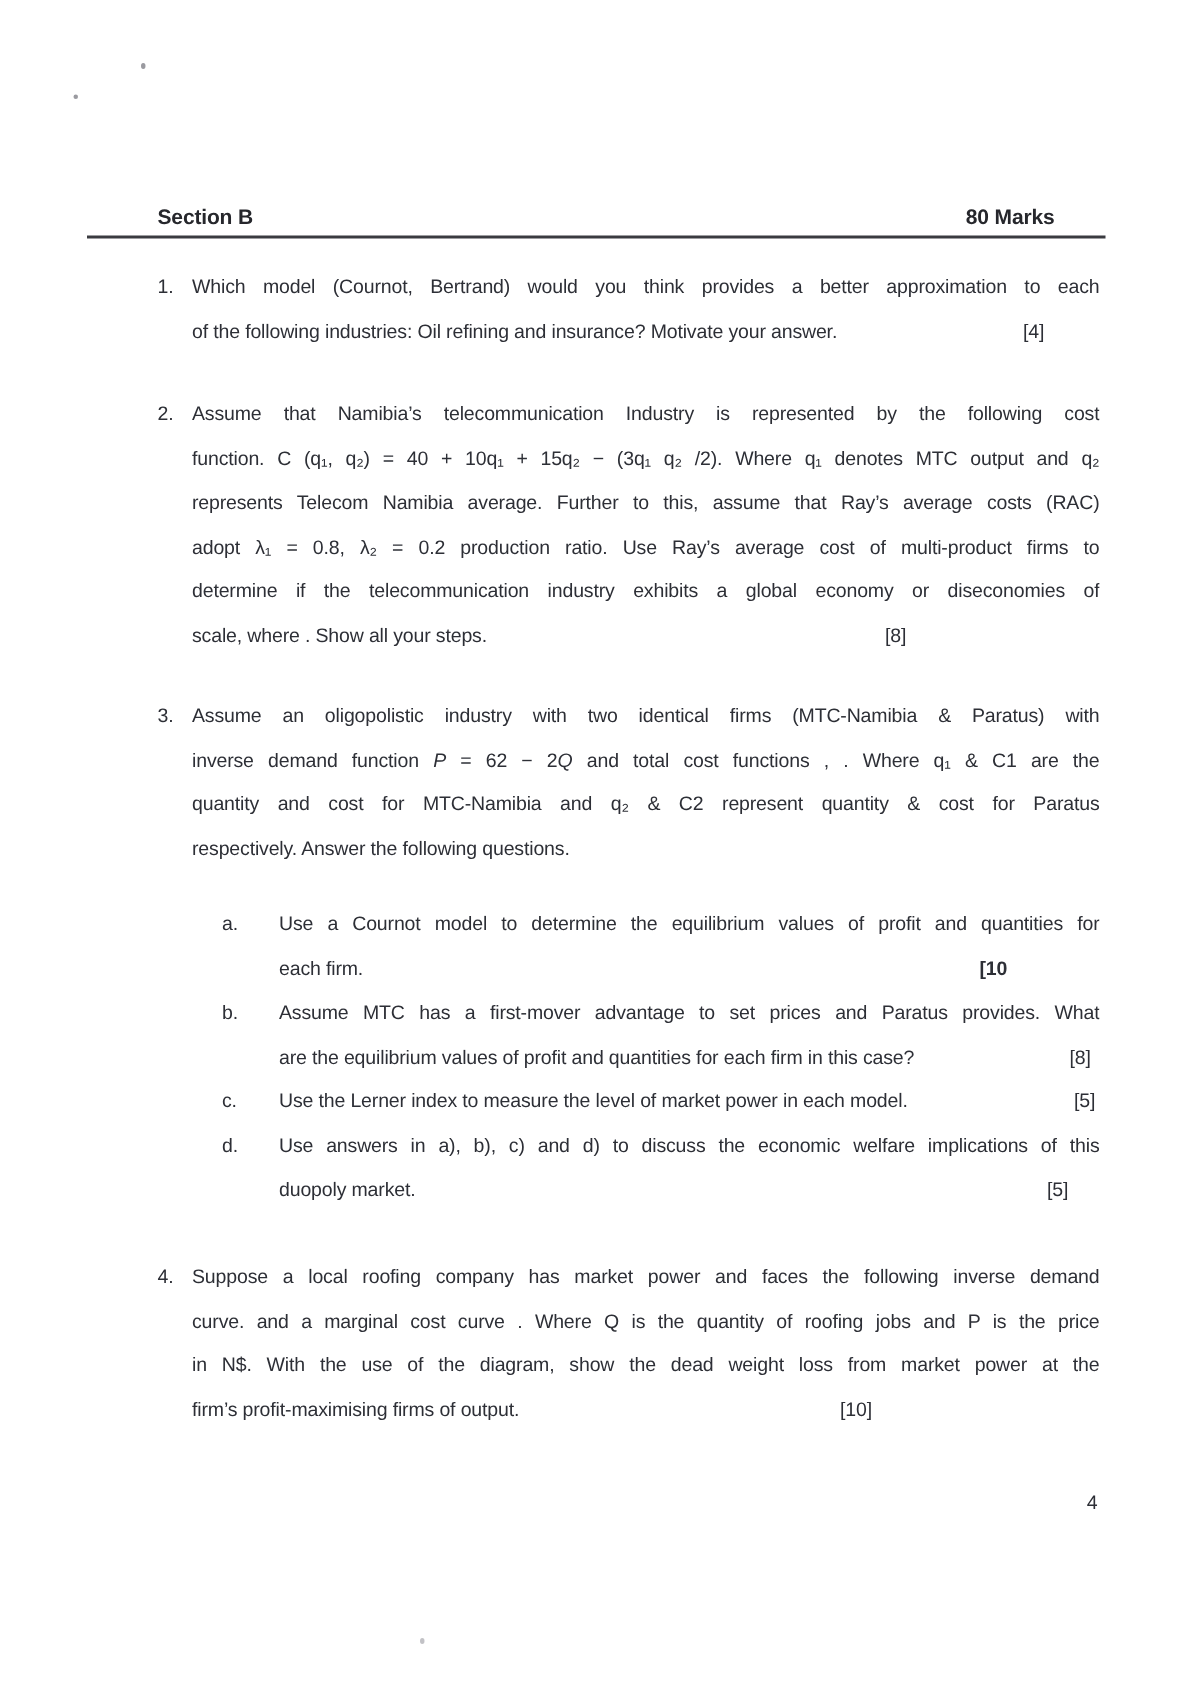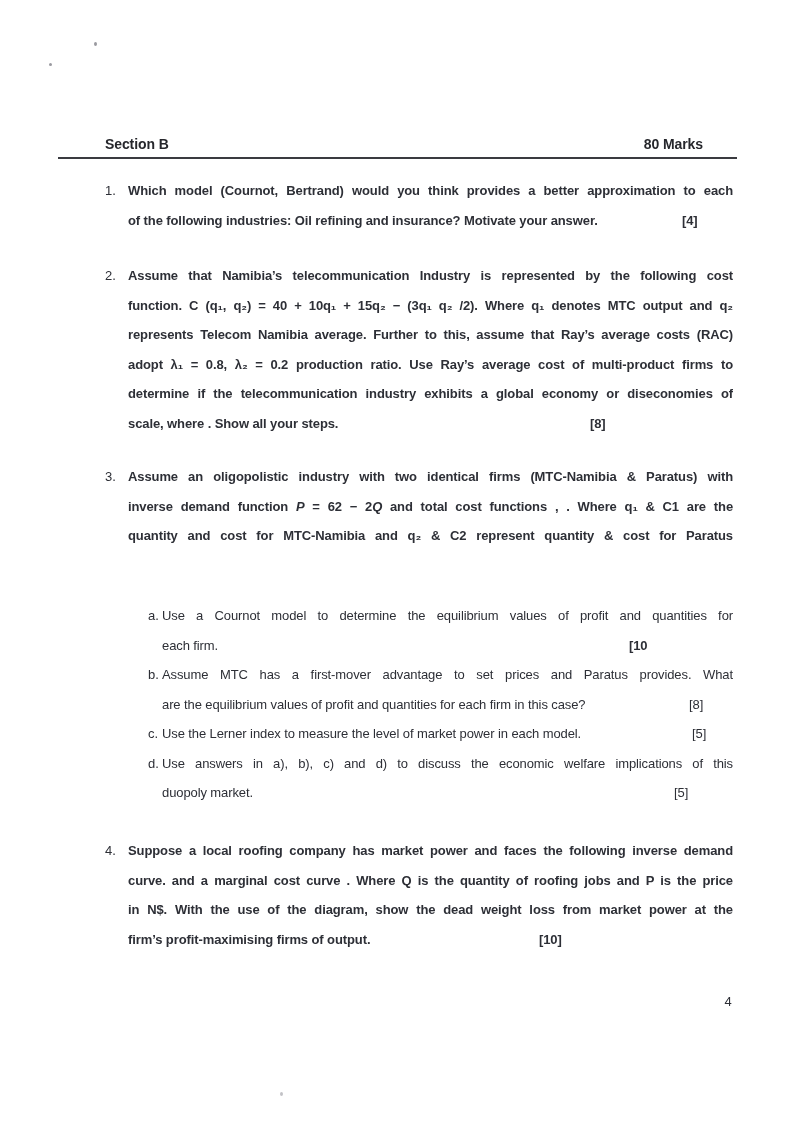--- a/index.html
+++ b/index.html
@@ -36,33 +36,33 @@
   .q {
     position: absolute;
     left: 105px;
     width: 628px;
   }
   .qnum {
     position: absolute;
     left: 0; top: 0;
     line-height: 29.5px;
   }
-  .qtext { margin-left: 23px; font-weight: bold; }
+  .qtext { margin-left: 23px; }
   .subs {
     position: absolute;
     left: 148px;
     width: 585px;
   }
   .subq { position: relative; }
   .slabel {
     position: absolute;
     left: 0; top: 0;
     line-height: 29.5px;
   }
-  .stext { margin-left: 14px; }
+  .stext { margin-left: 38px; }
   .line {
     position: relative;
     height: 29.5px;
     line-height: 29.5px;
     text-align: justify;
     text-align-last: justify;
     overflow: hidden;
   }
   .line.last {
     text-align: right;
@@ -119,20 +119,21 @@
         <div class="line last"><span><span>scale, where . Show all your steps.</span></span><span class="mk" style="left: 462px;">[8]</span></div>
       </div>
   </div>
 
   <div class="q" style="top:462px">
     <span class="qnum">3.</span>
     <div class="qtext">
         <div class="line"><span><span>Assume an oligopolistic industry with two identical firms (MTC-Namibia &amp; Paratus) with</span></span></div>
         <div class="line"><span><span>inverse demand function </span><i>P</i><span> = 62 − 2</span><i>Q</i><span> and total cost functions , . Where q₁ &amp; C1 are the</span></span></div>
         <div class="line"><span><span>quantity and cost for MTC-Namibia and q₂ &amp; C2 represent quantity &amp; cost for Paratus</span></span></div>
+        <div class="line last"><span><span>respectively.  Answer the following questions.</span></span></div>
       </div>
   </div>
 
   <div class="subs" style="top:601px">
       <div class="subq">
         <span class="slabel">a.</span>
         <div class="stext">
           <div class="line"><span><span>Use a Cournot model to determine the equilibrium values of profit and quantities for</span></span></div>
           <div class="line last"><span><span>each firm.</span></span><span class="mk" style="left: 467px; font-weight: bold;">[10</span></div>
         </div>
@@ -158,21 +159,21 @@
         </div>
       </div>
     </div>
 
   <div class="q" style="top:836px">
     <span class="qnum">4.</span>
     <div class="qtext">
         <div class="line"><span><span>Suppose a local roofing company has market power and faces the following inverse demand</span></span></div>
         <div class="line"><span><span>curve.  and a marginal cost curve . Where Q is the quantity of roofing jobs and P is the price</span></span></div>
         <div class="line"><span><span>in N$. With the use of the diagram, show the dead weight loss from market power at the</span></span></div>
-        <div class="line last"><span><span>firm’s profit-maximising firms of output.</span></span><span class="mk" style="left: 411px;">[10]</span></div>
+        <div class="line last"><span><span>firm’s profit-maximising firms of output.</span></span><span class="mk" style="left: 432px;">[10]</span></div>
       </div>
   </div>
 
   <div class="pagenum">4</div>
 
   <span class="speck s1"></span>
   <span class="speck s2"></span>
   <span class="speck s3"></span>
 </div>
 

